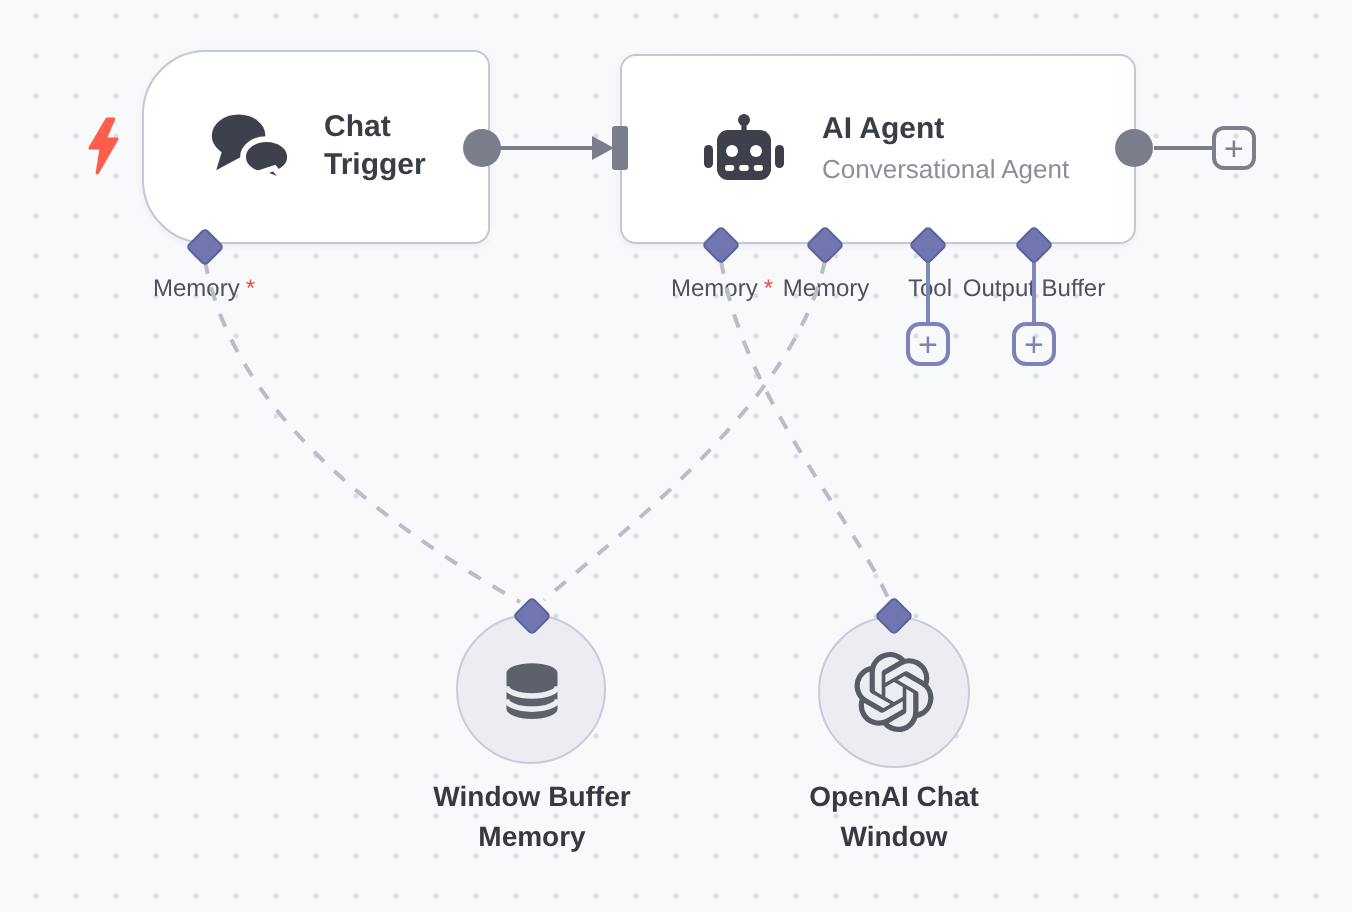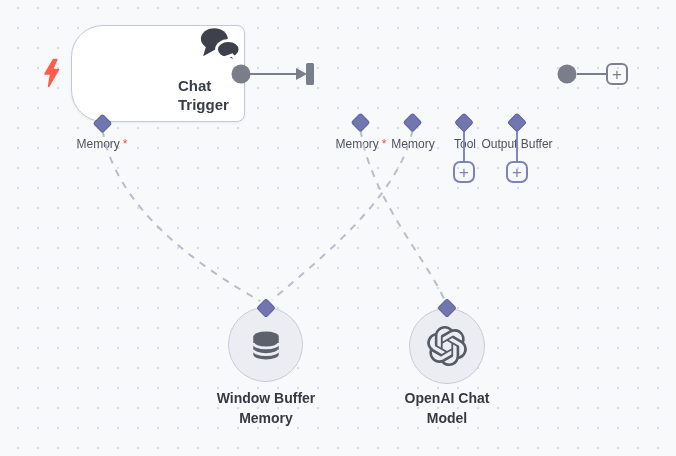--- a/index.html
+++ b/index.html
@@ -5,23 +5,22 @@
   html,body{margin:0;padding:0;}
   .canvas{
     position:relative;width:676px;height:456px;overflow:hidden;
     background-color:#f8f9fb;
     background-image:radial-gradient(circle,#d9dce4 1.15px,transparent 1.35px);
     background-size:20px 20px;background-position:8px -2px;
     font-family:"Liberation Sans",sans-serif;
   }
   .node{
     position:absolute;background:#fff;border:1.6px solid #c3c8d6;
-    box-sizing:border-box;display:flex;align-items:flex-end;z-index:1;
+    box-sizing:border-box;display:flex;align-items:center;z-index:1;
     box-shadow:0 1px 3px rgba(68,73,96,.07);
-    flex-direction:column;
   }
   .node.trigger{left:71px;top:25px;width:174px;height:97px;border-radius:32px 8px 8px 32px;padding-left:31px;gap:13px;}
   .node.agent{left:310px;top:27px;width:258px;height:95px;border-radius:8px;padding-left:40px;gap:18px;}
   .node-title{font-size:15px;font-weight:bold;color:#3a3d47;line-height:1.25;}
   .trigger .node-title{width:66px;}
   .node-sub{font-size:13px;color:#8b8f9b;margin-top:3px;line-height:1.1;}
   .bolt{position:absolute;left:43px;top:58px;z-index:1;}
   .overlay{position:absolute;left:0;top:0;z-index:5;pointer-events:none;}
   .port-label{
     position:absolute;top:137px;font-size:12px;line-height:14px;color:#4e5260;
@@ -67,20 +66,42 @@
         <polygon points="7,17 4,27 15,21"></polygon>
       </g>
       <g fill="#3e414b" stroke="#ffffff" stroke-width="2.6">
         <ellipse cx="26.5" cy="21" rx="10.5" ry="8"></ellipse>
         <polygon points="30,26 35,32.5 24,28"></polygon>
       </g>
     </svg>
     <div class="node-title">Chat Trigger</div>
   </div>
 
+  <div class="node agent">
+    <svg width="42" height="38" viewBox="0 0 42 38">
+      <g fill="#3e414b">
+        <circle cx="21" cy="4" r="3"></circle>
+        <rect x="19.7" y="4" width="2.6" height="6"></rect>
+        <rect x="7.5" y="9" width="27" height="25" rx="5.5"></rect>
+        <rect x="1" y="16.5" width="4.5" height="11.5" rx="2.2"></rect>
+        <rect x="36.5" y="16.5" width="4.5" height="11.5" rx="2.2"></rect>
+      </g>
+      <g fill="#ffffff">
+        <circle cx="15" cy="19.5" r="3"></circle>
+        <circle cx="27" cy="19.5" r="3"></circle>
+        <rect x="11.5" y="26.5" width="4.6" height="3" rx="1.2"></rect>
+        <rect x="18.6" y="26.5" width="4.8" height="3" rx="1.2"></rect>
+        <rect x="25.9" y="26.5" width="4.6" height="3" rx="1.2"></rect>
+      </g>
+    </svg>
+    <div>
+      <div class="node-title">AI Agent</div>
+      <div class="node-sub">Conversational Agent</div>
+    </div>
+  </div>
 
   <div class="plus-btn plus-gray">
     <span>+</span>
   </div>
 
   <div id="plus-tool" class="plus-btn plus-purple">
     <span>+</span>
   </div>
   <div id="plus-parser" class="plus-btn plus-purple">
     <span>+</span>
@@ -109,21 +130,21 @@
       <path d="M4 20.4 a12 4.6 0 0 0 24 0" fill="none" stroke="#ebedf3" stroke-width="2.6"></path>
     </svg>
   </div>
   <div id="wbm-label" class="circle-label">Window Buffer Memory</div>
 
   <div id="openai-node" class="circle-node">
     <svg width="40" height="40" viewBox="0 0 24 24">
       <path fill="#575b66" d="M22.2819 9.8211a5.9847 5.9847 0 0 0-.5157-4.9108 6.0462 6.0462 0 0 0-6.5098-2.9A6.0651 6.0651 0 0 0 4.9807 4.1818a5.9847 5.9847 0 0 0-3.9977 2.9 6.0462 6.0462 0 0 0 .7427 7.0966 5.98 5.98 0 0 0 .511 4.9107 6.051 6.051 0 0 0 6.5146 2.9001A5.9847 5.9847 0 0 0 13.2599 24a6.0557 6.0557 0 0 0 5.7718-4.2058 5.9894 5.9894 0 0 0 3.9977-2.9001 6.0557 6.0557 0 0 0-.7475-7.073zM13.2599 22.4311a4.4755 4.4755 0 0 1-2.8764-1.0408l.1419-.0804 4.7783-2.7582a.7948.7948 0 0 0 .3927-.6813v-6.7369l2.02 1.1686a.071.071 0 0 1 .038.0615v5.5826a4.504 4.504 0 0 1-4.4945 4.4849zm-9.6607-4.1254a4.4708 4.4708 0 0 1-.5346-3.0137l.142.0852 4.783 2.7582a.7712.7712 0 0 0 .7806 0l5.8428-3.3685v2.3324a.0804.0804 0 0 1-.0332.0615L9.74 19.9502a4.4992 4.4992 0 0 1-6.1408-1.6445zM2.3408 7.8956a4.485 4.485 0 0 1 2.3655-1.9728V11.6a.7664.7664 0 0 0 .3879.6765l5.8144 3.3543-2.0201 1.1685a.0757.0757 0 0 1-.071 0l-4.8303-2.7865A4.504 4.504 0 0 1 2.3408 7.8956zm16.5963 3.8558L13.1038 8.364 15.1192 7.2a.0757.0757 0 0 1 .071 0l4.8303 2.7913a4.4944 4.4944 0 0 1-.6765 8.1042v-5.6772a.79.79 0 0 0-.3879-.6709zm2.0107-3.0231l-.142-.0852-4.7735-2.7818a.7759.7759 0 0 0-.7854 0L9.409 9.2297V6.8974a.0662.0662 0 0 1 .0284-.0615l4.8303-2.7866a4.4992 4.4992 0 0 1 6.6802 4.66zM8.3065 12.863l-2.02-1.1638a.0804.0804 0 0 1-.038-.0567V6.0742a4.4992 4.4992 0 0 1 7.3757-3.4537l-.142.0805L8.704 5.459a.7948.7948 0 0 0-.3927.6813zm1.0976-2.3654l2.602-1.4998 2.6069 1.4998v2.9994l-2.5974 1.4997-2.6067-1.4997Z"></path>
     </svg>
   </div>
-  <div id="openai-label" class="circle-label">OpenAI Chat Model</div>
+  <div id="openai-label" class="circle-label">OpenAI Chat Window</div>
 
   <svg class="overlay" width="676" height="456" viewBox="0 0 676 456">
 
     <circle cx="241" cy="74" r="9.5" fill="#797e8a"></circle>
     <line x1="250" y1="74" x2="298" y2="74" stroke="#797e8a" stroke-width="2"></line>
     <polygon points="296,68 307,74 296,80" fill="#797e8a"></polygon>
     <rect x="306" y="63" width="8" height="22" rx="1.5" fill="#797e8a"></rect>
 
     <circle cx="567" cy="74" r="9.5" fill="#797e8a"></circle>
     <line x1="577" y1="74" x2="606" y2="74" stroke="#797e8a" stroke-width="2"></line>

